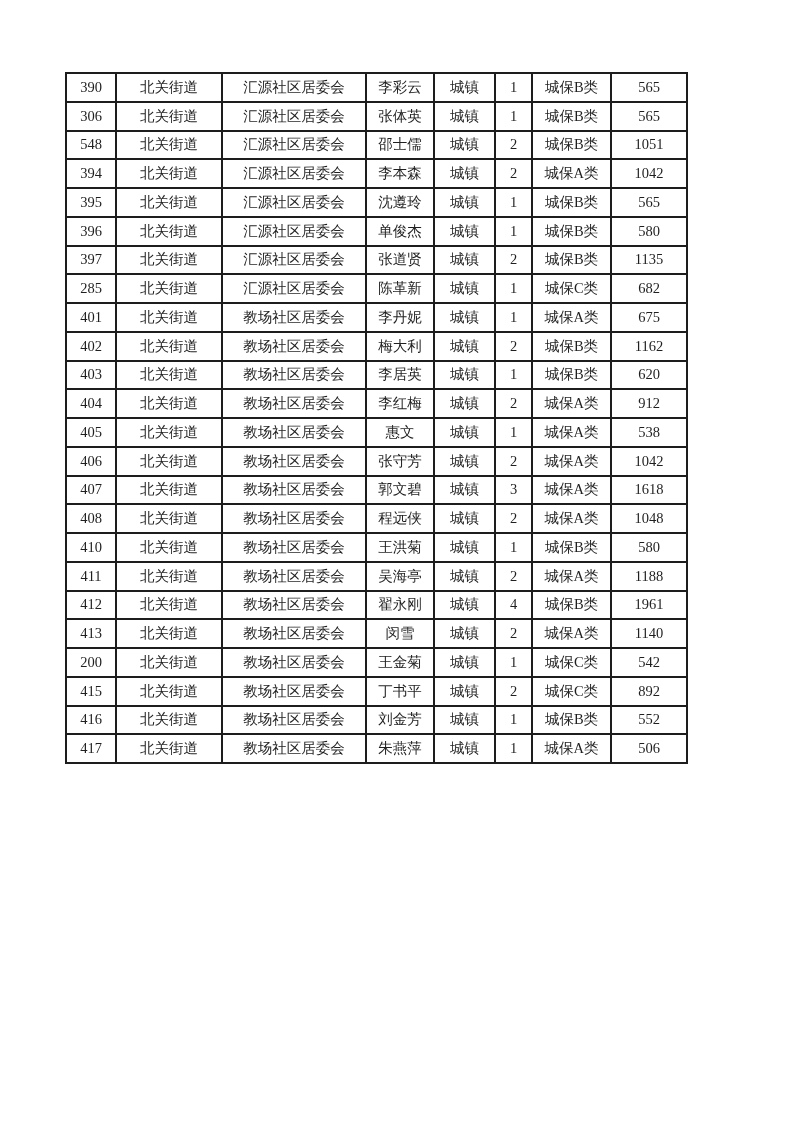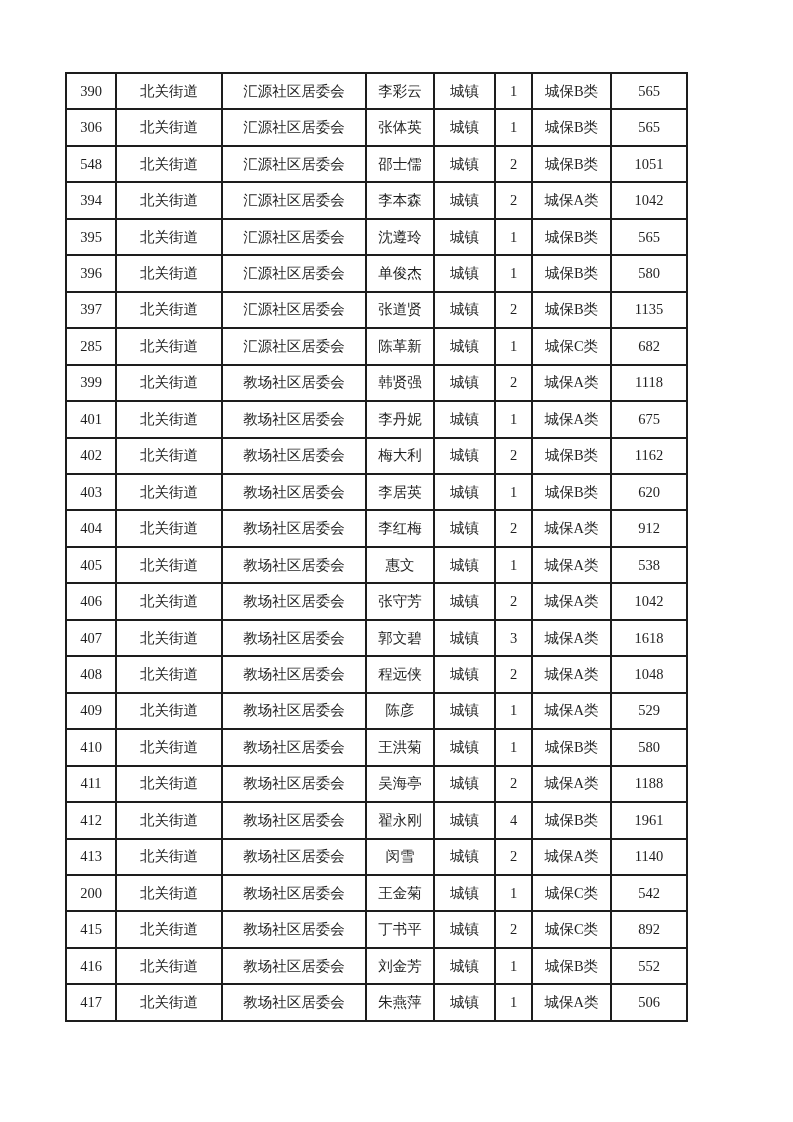--- a/index.html
+++ b/index.html
@@ -17,21 +17,21 @@
   .page {
     position: absolute;
     inset: 0;
     background: #ffffff;
   }
   table.grid {
     position: absolute;
     left: 65px;
     top: 72px;
     width: 621px;
-    height: 950px;
+    height: 692px;
     border-collapse: collapse;
     table-layout: fixed;
   }
   table.grid td {
     border: 2px solid #1d1d1d;
     text-align: center;
     vertical-align: middle;
     font-size: 14.5px;
     color: #1f1f1f;
     padding: 0 2px;
@@ -138,30 +138,20 @@
           <td>285</td>
           <td>北关街道</td>
           <td>汇源社区居委会</td>
           <td>陈革新</td>
           <td>城镇</td>
           <td>1</td>
           <td>城保C类</td>
           <td>682</td>
         </tr>
         <tr>
-          <td>399</td>
-          <td>北关街道</td>
-          <td>教场社区居委会</td>
-          <td>韩贤强</td>
-          <td>城镇</td>
-          <td>2</td>
-          <td>城保A类</td>
-          <td>1118</td>
-        </tr>
-        <tr>
           <td>401</td>
           <td>北关街道</td>
           <td>教场社区居委会</td>
           <td>李丹妮</td>
           <td>城镇</td>
           <td>1</td>
           <td>城保A类</td>
           <td>675</td>
         </tr>
         <tr>
@@ -226,30 +216,20 @@
         </tr>
         <tr>
           <td>408</td>
           <td>北关街道</td>
           <td>教场社区居委会</td>
           <td>程远侠</td>
           <td>城镇</td>
           <td>2</td>
           <td>城保A类</td>
           <td>1048</td>
-        </tr>
-        <tr>
-          <td>409</td>
-          <td>北关街道</td>
-          <td>教场社区居委会</td>
-          <td>陈彦</td>
-          <td>城镇</td>
-          <td>1</td>
-          <td>城保A类</td>
-          <td>529</td>
         </tr>
         <tr>
           <td>410</td>
           <td>北关街道</td>
           <td>教场社区居委会</td>
           <td>王洪菊</td>
           <td>城镇</td>
           <td>1</td>
           <td>城保B类</td>
           <td>580</td>

